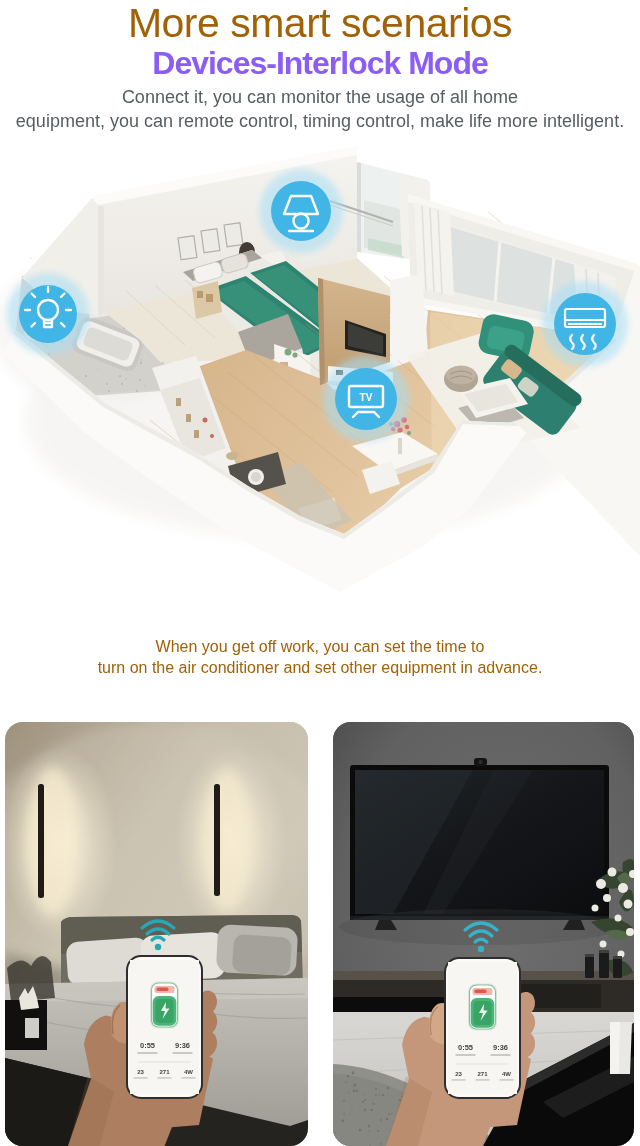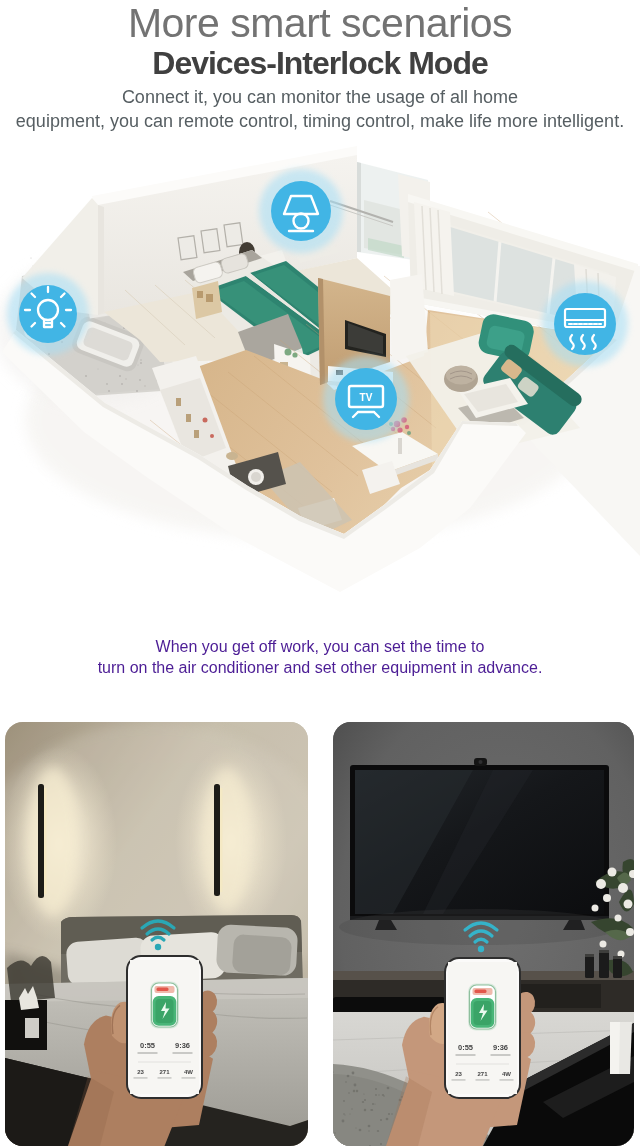--- a/index.html
+++ b/index.html
@@ -1,26 +1,26 @@
 <!DOCTYPE html>
 <html><head>
 <meta charset="utf-8">
 <style>
   html,body{margin:0;padding:0;}
   body{width:640px;height:1146px;position:relative;background:#ffffff;overflow:hidden;
        font-family:"Liberation Sans", sans-serif;}
   .abs{position:absolute;}
   #h1{left:0;top:0px;width:640px;text-align:center;font-size:41px;font-weight:400;
-      color:#737373;letter-spacing:-0.5px;}
+      color:#a16207;letter-spacing:-0.5px;}
   #h2{left:0;top:45px;width:640px;text-align:center;font-size:32px;font-weight:700;
-      color:#404040;letter-spacing:-1px;}
+      color:#8b5cf6;letter-spacing:-1px;}
   #p1{left:0;top:85px;width:652px;margin-left:-6px;text-align:center;font-size:18px;line-height:24px;
       color:#565e62;letter-spacing:0px;}
   #p2{left:0;top:636px;width:640px;text-align:center;font-size:16px;line-height:21px;
-      color:#4c1d95;}
+      color:#a16207;}
   #apt{left:0;top:140px;}
   .card{top:722px;height:424px;border-radius:18px;overflow:hidden;text-align:center;}
   #card1{left:5px;width:303px;background:#c9c2b5;}
   #card2{left:333px;width:301px;background:#5c5c5c;}
 </style>
 </head>
 <body>
   <div class="abs" id="h1">More smart scenarios</div>
   <div class="abs" id="h2">Devices-Interlock Mode</div>
   <div class="abs" id="p1">Connect it, you can monitor the usage of all home<br>equipment, you can remote control, timing control, make life more intelligent.</div>

